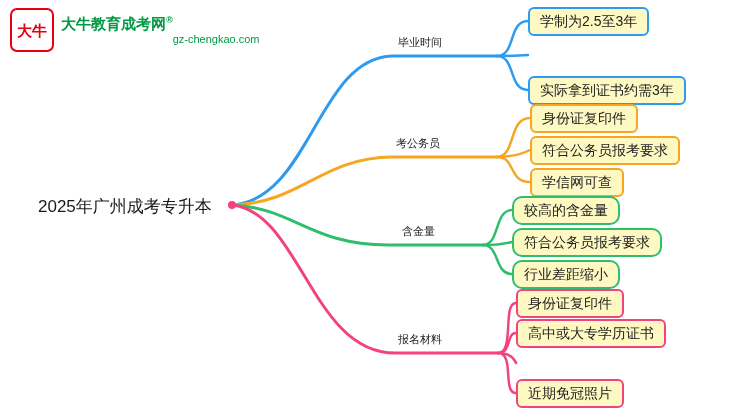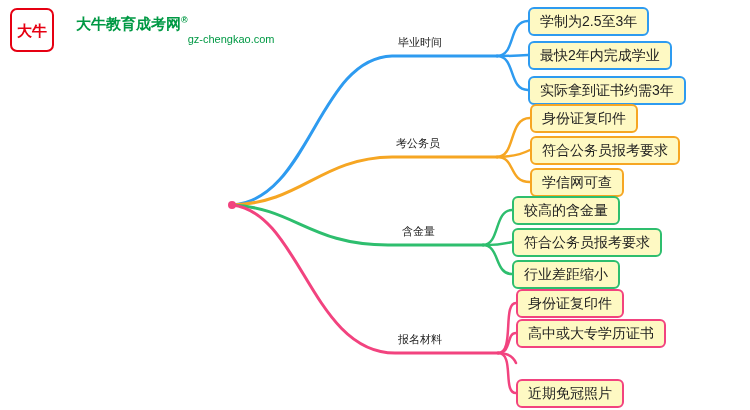--- a/index.html
+++ b/index.html
@@ -9,21 +9,21 @@
   }
   .wires{position:absolute;left:0;top:0;width:750px;height:410px;}
   .wires path{fill:none;stroke-linecap:round;}
   .stroke-blue{stroke:#2E9BF0;}
   .stroke-orange{stroke:#F6A623;}
   .stroke-green{stroke:#2EBE6E;}
   .stroke-pink{stroke:#F2437F;}
   .main{stroke-width:3;}
   .fan{stroke-width:2.5;}
 
-  .logo{position:absolute;left:10px;top:8px;display:flex;align-items:center;gap:22px;}
+  .logo{position:absolute;left:10px;top:8px;display:flex;align-items:center;gap:7px;}
   .logo-box{
     width:40px;height:40px;border:2px solid #E60012;border-radius:7px;
     display:flex;align-items:center;justify-content:center;
     color:#E60012;font-weight:bold;font-size:15px;line-height:1;text-align:center;
   }
   .logo-text{display:flex;flex-direction:row;line-height:1.15;}
   .brand{color:#009944;font-weight:bold;font-size:15px;white-space:nowrap;}
   .brand sup{font-size:9px;}
   .domain{color:#009944;font-size:11px;margin-top:18px;}
 
@@ -32,21 +32,21 @@
   }
   .branch-label{
     position:absolute;font-size:11px;color:#222;white-space:nowrap;
   }
   .leaf{
     position:absolute;background:#fef9c3;border:2px solid #999;border-radius:6px;
     padding:2px 10px;font-size:14px;line-height:21px;color:#222;white-space:nowrap;
   }
   .b0{border-color:#2E9BF0;}
   .b1{border-color:#F6A623;}
-  .b2{border-color:#2EBE6E;}
+  .b2{border-color:#2EBE6E;border-radius:10px;}
   .b3{border-color:#F2437F;}
 </style>
 </head>
 <body>
 
 <div class="canvas">
 
   <svg class="wires" viewBox="0 0 750 410">
 
     <path class="stroke-blue main" d="M 232 205 C 310 200, 318 58, 392 56 L 497 56"></path>
@@ -76,28 +76,28 @@
   <div class="logo">
     <div class="logo-box">
       <span>大牛</span>
     </div>
     <div class="logo-text">
       <span class="brand"><span>大牛教育成考网</span><sup>®</sup></span>
       <span class="domain">gz-chengkao.com</span>
     </div>
   </div>
 
+  <div class="root-label">2025年广州成考专升本</div>
 
   <div class="branch-label" style="left:398px;top:35px;">毕业时间</div>
   <div class="branch-label" style="left:396px;top:136px;">考公务员</div>
   <div class="branch-label" style="left:402px;top:224px;">含金量</div>
   <div class="branch-label" style="left:398px;top:332px;">报名材料</div>
 
   <div class="leaf b0" style="left:528px;top:7px;">学制为2.5至3年</div>
-  <div class="leaf b0" style="left:528px;top:41px;">最快2年内完成学业</div>
   <div class="leaf b0" style="left:528px;top:76px;">实际拿到证书约需3年</div>
 
   <div class="leaf b1" style="left:530px;top:104px;">身份证复印件</div>
   <div class="leaf b1" style="left:530px;top:136px;">符合公务员报考要求</div>
   <div class="leaf b1" style="left:530px;top:168px;">学信网可查</div>
 
   <div class="leaf b2" style="left:512px;top:196px;">较高的含金量</div>
   <div class="leaf b2" style="left:512px;top:228px;">符合公务员报考要求</div>
   <div class="leaf b2" style="left:512px;top:260px;">行业差距缩小</div>
 

